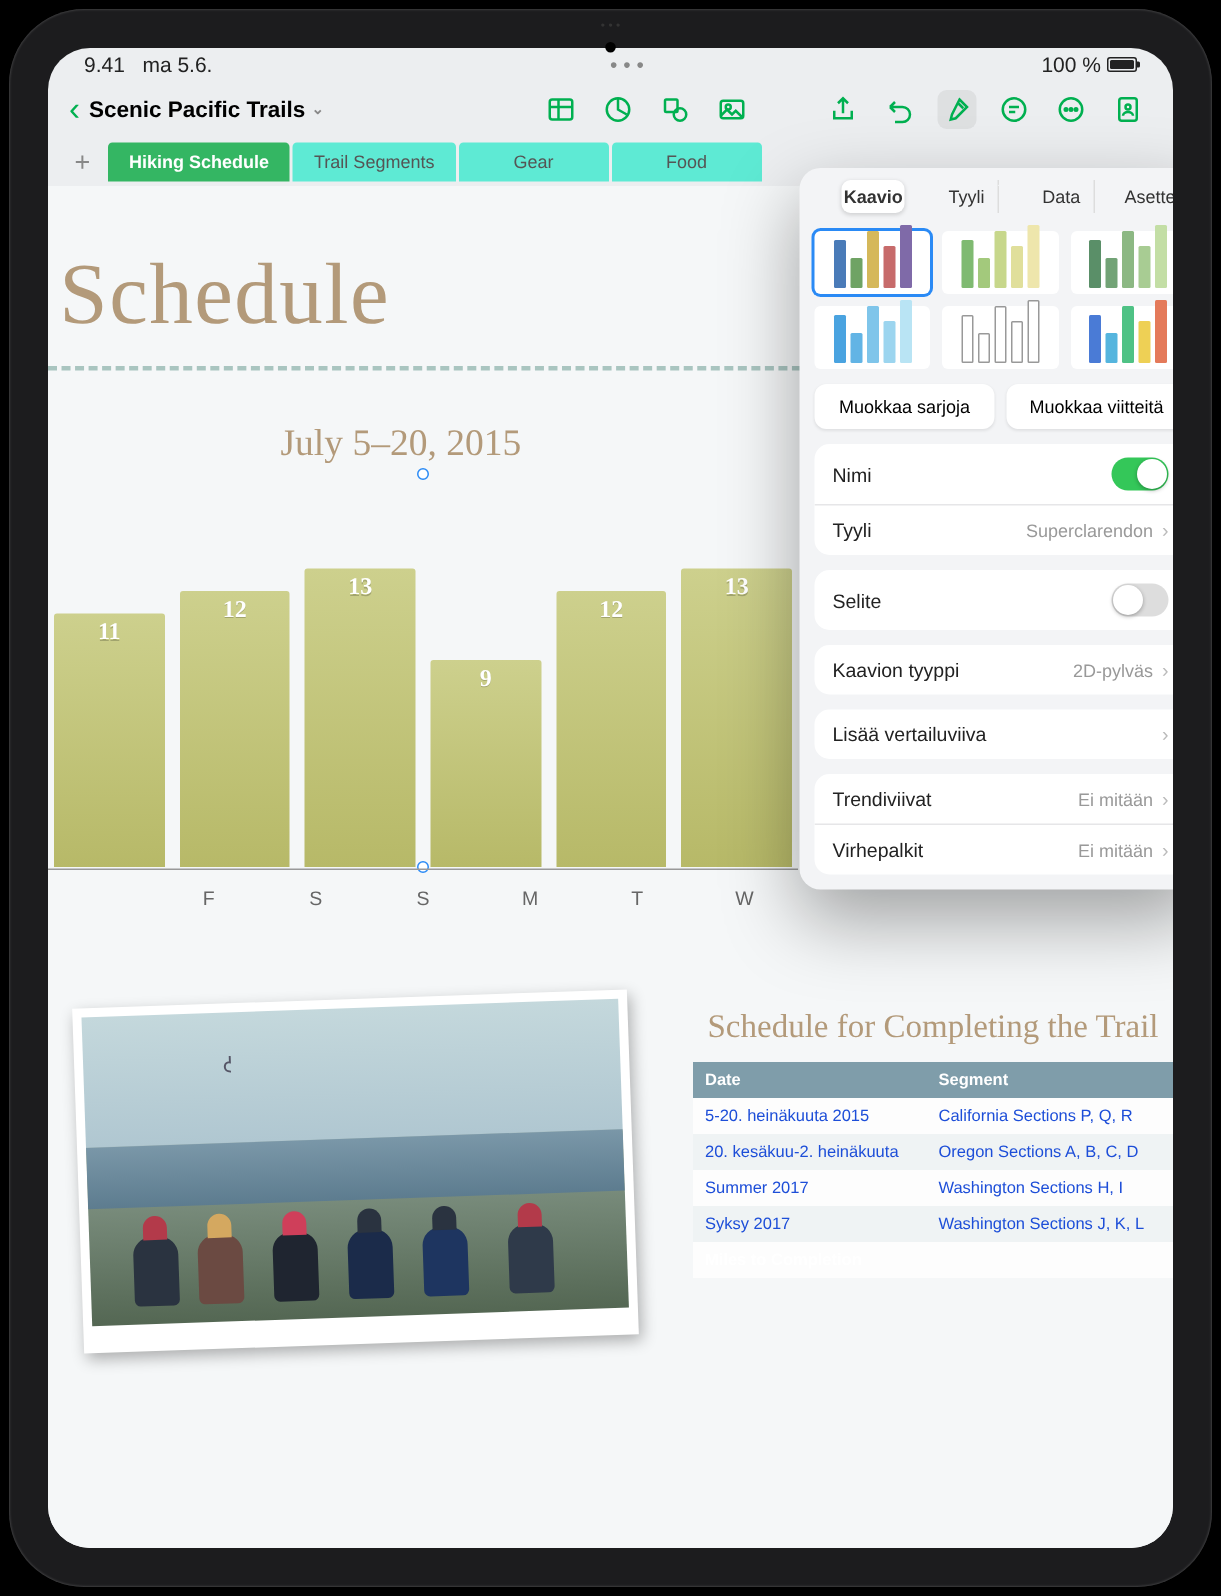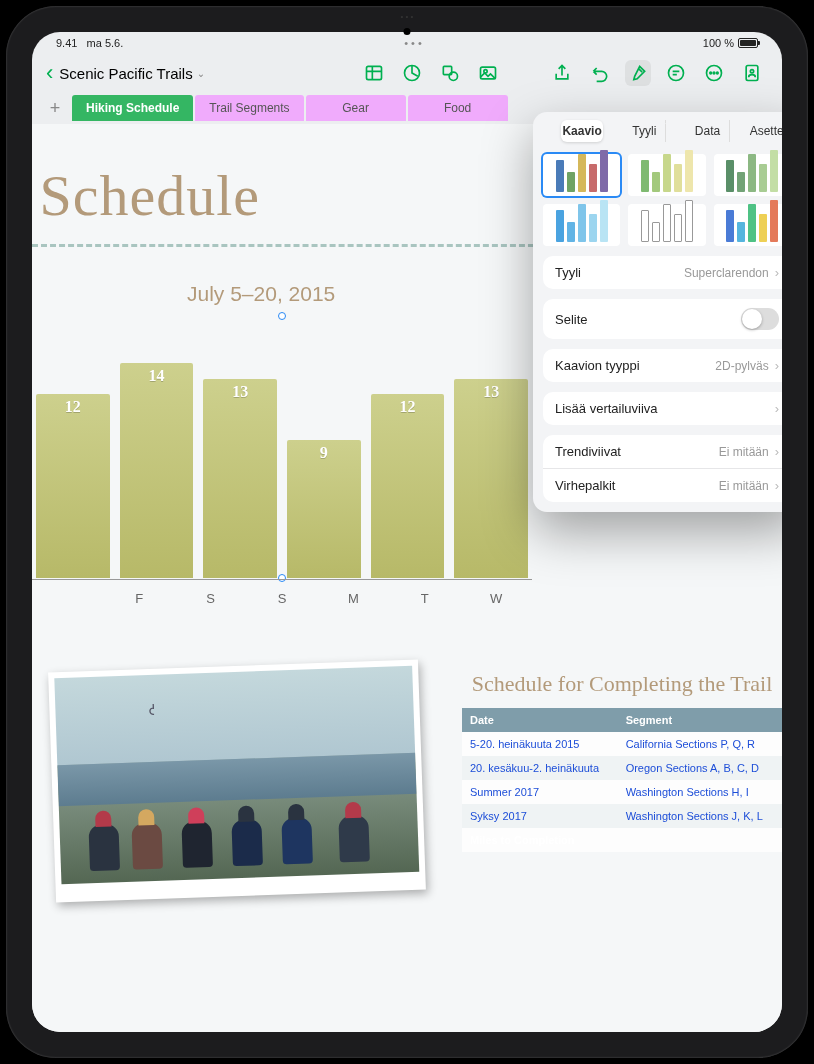--- a/index.html
+++ b/index.html
@@ -25,56 +25,56 @@
   background: #eceef0;
   border-radius: 28px;
   overflow: hidden;
 }
 .status-bar {
   height: 22px;
   display: flex;
   justify-content: space-between;
   align-items: center;
   padding: 0 24px;
-  font-size: 11px;
+  font-size: 14px;
   color: #222;
 }
 .status-right { display: flex; align-items: center; gap: 4px; }
 .battery-icon { width: 20px; height: 10px; border: 1px solid #222; border-radius: 2px; position: relative; }
 .battery-icon::after { content: ''; position: absolute; right: -3px; top: 2px; width: 2px; height: 4px; background: #222; border-radius: 0 1px 1px 0; }
 .battery-fill { position: absolute; inset: 1px; background: #222; border-radius: 1px; }
 
 .app-header {
   height: 38px;
   display: flex;
   align-items: center;
   padding: 0 14px;
   gap: 6px;
 }
 .back-chevron { color: #00b050; font-size: 22px; font-weight: 300; }
-.doc-title { font-weight: 400; font-size: 15px; display: flex; align-items: center; gap: 4px; }
+.doc-title { font-weight: 700; font-size: 15px; display: flex; align-items: center; gap: 4px; }
 .doc-chevron { font-size: 10px; color: #888; }
 .header-spacer { flex: 1; }
 .toolbar-icon { width: 26px; height: 26px; display: flex; align-items: center; justify-content: center; color: #00b050; margin: 0 3px; }
 .toolbar-icon.active { background: rgba(0,0,0,0.06); border-radius: 6px; }
 .toolbar-icon svg { width: 20px; height: 20px; }
 
 .sheet-tabs {
   height: 32px;
   display: flex;
   align-items: center;
   padding: 0 8px;
   gap: 2px;
 }
 .add-tab { width: 30px; text-align: center; color: #888; font-size: 18px; }
 .sheet-tab {
   padding: 6px 14px;
   font-size: 12px;
   color: #555;
-  background: #f0abfc;
+  background: #5eead4;
   border-radius: 3px 3px 0 0;
   min-width: 100px;
   text-align: center;
 }
 .sheet-tab.active {
   background: #34b663;
   color: #fff;
   font-weight: 600;
 }
 
@@ -100,22 +100,22 @@
   position: absolute;
   top: 120px;
   left: 0;
   width: 520px;
   border-top: 3px dashed #a9c5c0;
 }
 .chart-title {
   position: absolute;
   top: 158px;
   left: 155px;
-  font-family: Liberation Sans, sans-serif;
-  font-size: 21px;
+  font-family: Liberation Serif, serif;
+  font-size: 25px;
   color: #b39a7a;
 }
 .chart-box {
   position: absolute;
   top: 192px;
   left: 0;
   width: 500px;
   height: 290px;
 }
 .sel-handle { position: absolute; width: 8px; height: 8px; background: #fff; border: 1.5px solid #2a8af5; border-radius: 50%; }
@@ -329,25 +329,25 @@
 
     <div class="canvas">
       <div class="big-title">g Schedule</div>
       <div class="title-underline"></div>
       <div class="chart-title">July 5–20, 2015</div>
 
       <div class="chart-box">
         <div class="sel-handle" style="top:-4px;left:50%;margin-left:-4px;"></div>
         <div class="sel-handle" style="bottom:24px;left:50%;margin-left:-4px;"></div>
         <div class="bars" id="bars">
+            <div class="bar" style="height: 73.3333%;">
+              <div class="bar-label">11</div>
+            </div>
             <div class="bar" style="height: 80%;">
               <div class="bar-label">12</div>
-            </div>
-            <div class="bar" style="height: 93.3333%;">
-              <div class="bar-label">14</div>
             </div>
             <div class="bar" style="height: 86.6667%;">
               <div class="bar-label">13</div>
             </div>
             <div class="bar" style="height: 60%;">
               <div class="bar-label">9</div>
             </div>
             <div class="bar" style="height: 80%;">
               <div class="bar-label">12</div>
             </div>
@@ -460,21 +460,31 @@
             <div class="tb" style="background: rgb(255, 255, 255); height: 42px; border: 1px solid rgb(153, 153, 153);"></div>
           </div>
           <div class="thumb">
             <div class="tb" style="background: rgb(74, 123, 214); height: 32px;"></div>
             <div class="tb" style="background: rgb(85, 181, 222); height: 20px;"></div>
             <div class="tb" style="background: rgb(79, 194, 133); height: 38px;"></div>
             <div class="tb" style="background: rgb(238, 208, 85); height: 28px;"></div>
             <div class="tb" style="background: rgb(228, 122, 90); height: 42px;"></div>
           </div>
         </div>
+      <div class="btn-row">
+        <div class="pop-btn">Muokkaa sarjoja</div>
+        <div class="pop-btn">Muokkaa viitteitä</div>
+      </div>
       <div class="pop-list">
+        <div class="pop-row">
+          <span class="label">Nimi</span>
+          <span class="switch on">
+              <span class="knob"></span>
+            </span>
+        </div>
         <div class="pop-row">
           <span class="label">Tyyli</span>
           <span class="value">Superclarendon</span>
           <span class="chev">›</span>
         </div>
       </div>
       <div class="pop-list">
         <div class="pop-row">
           <span class="label">Selite</span>
           <span class="switch">

